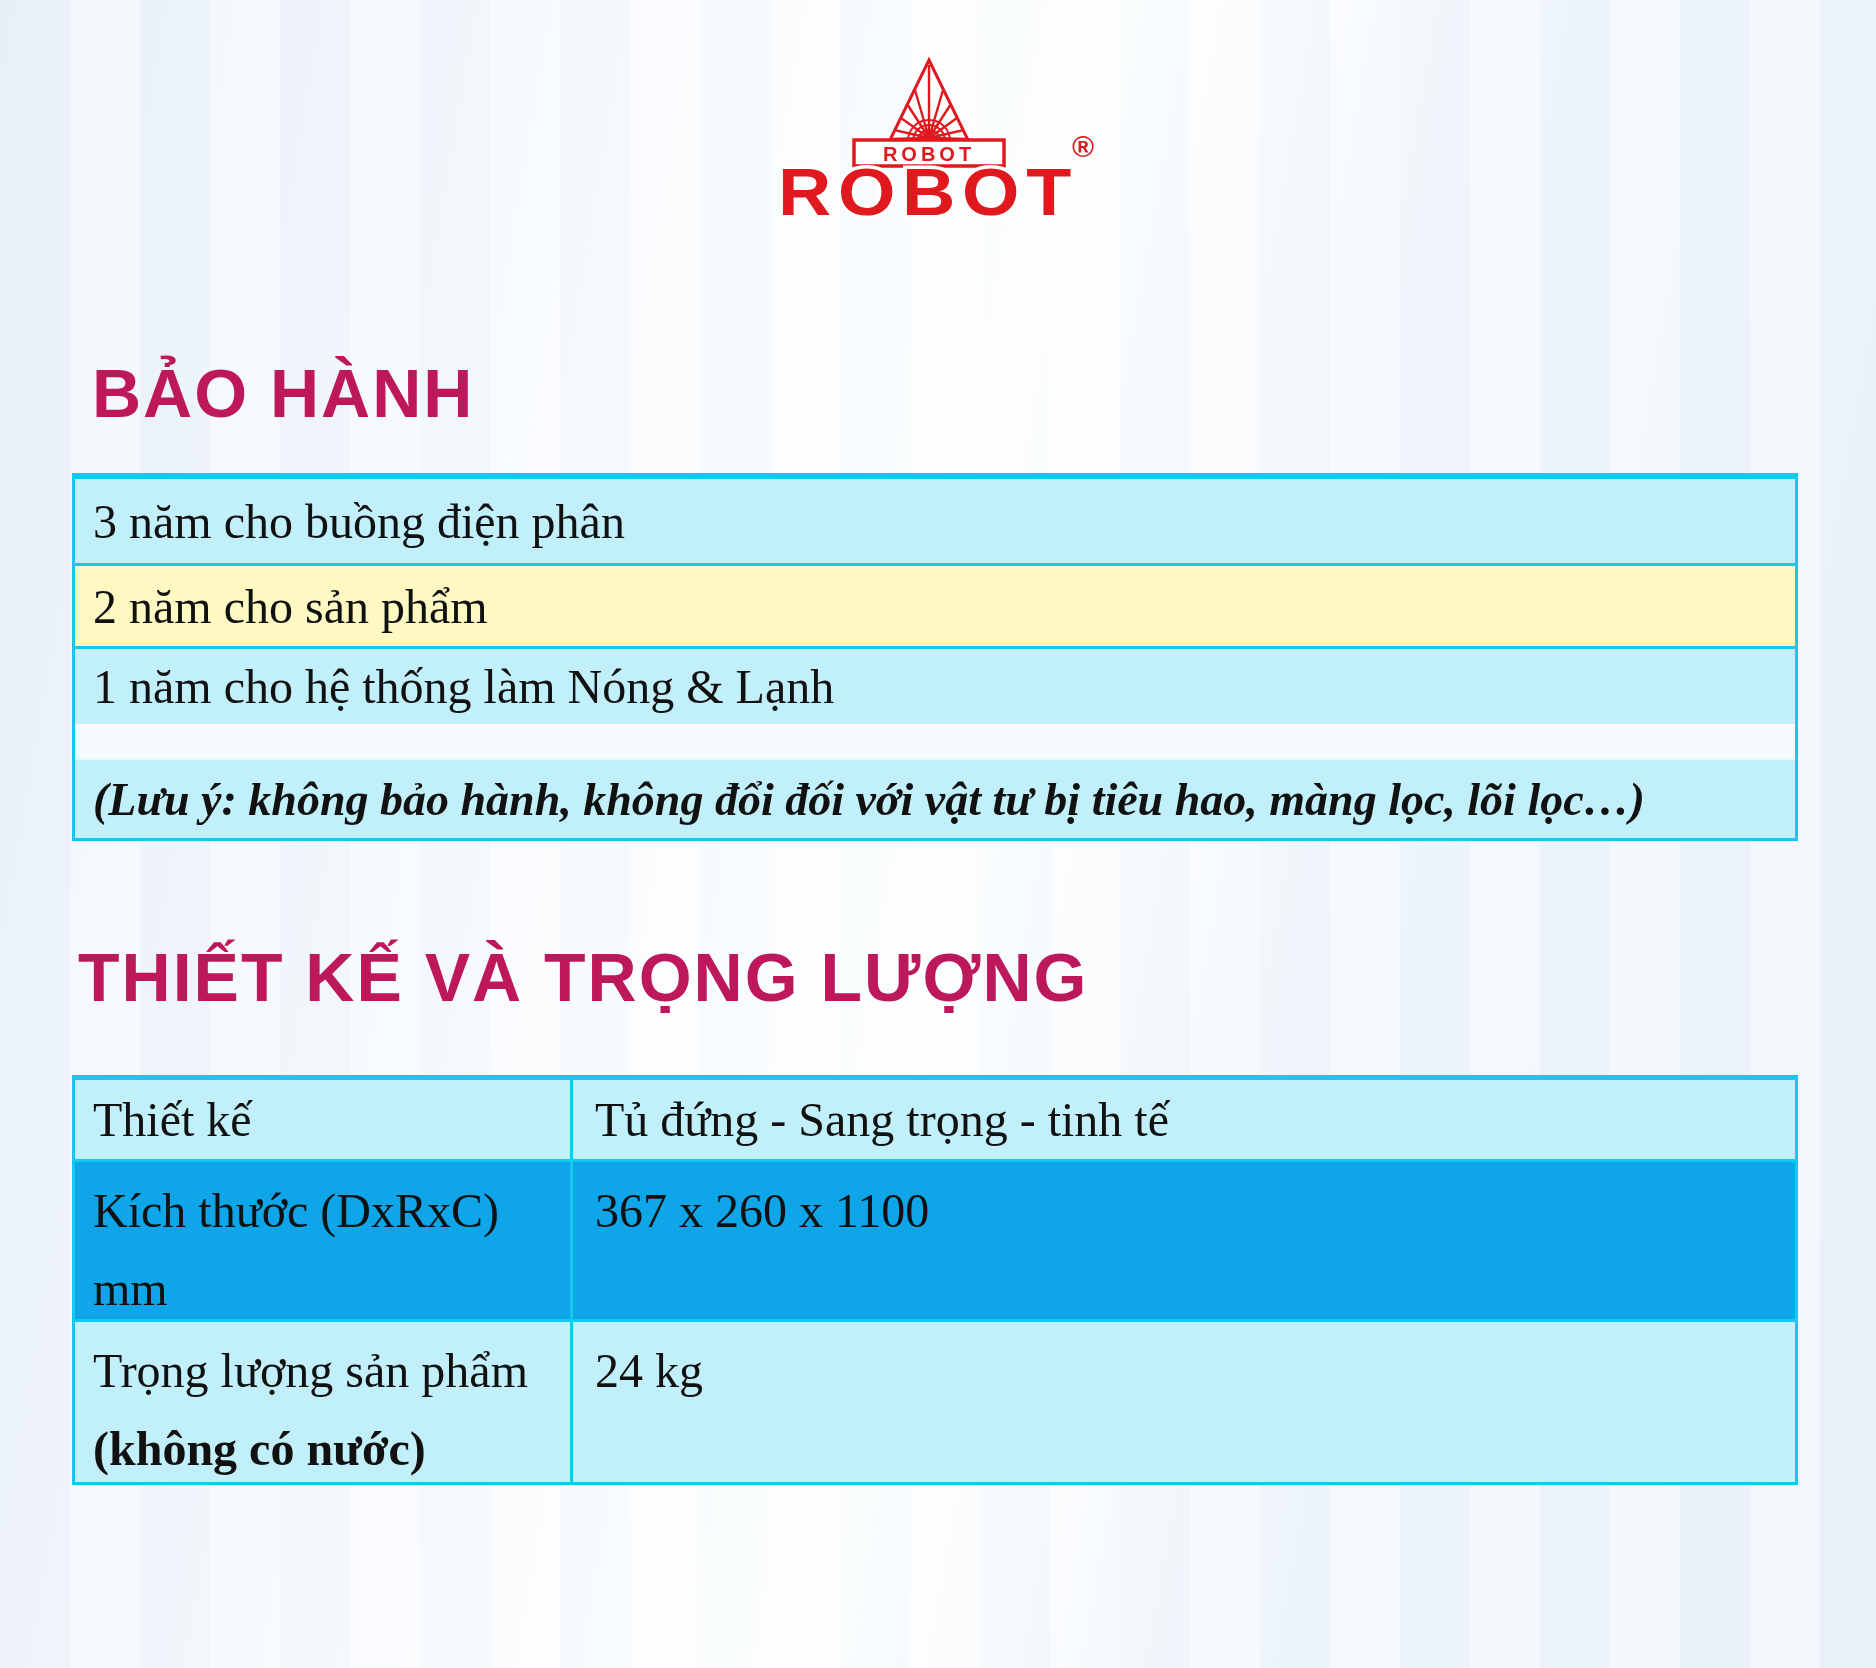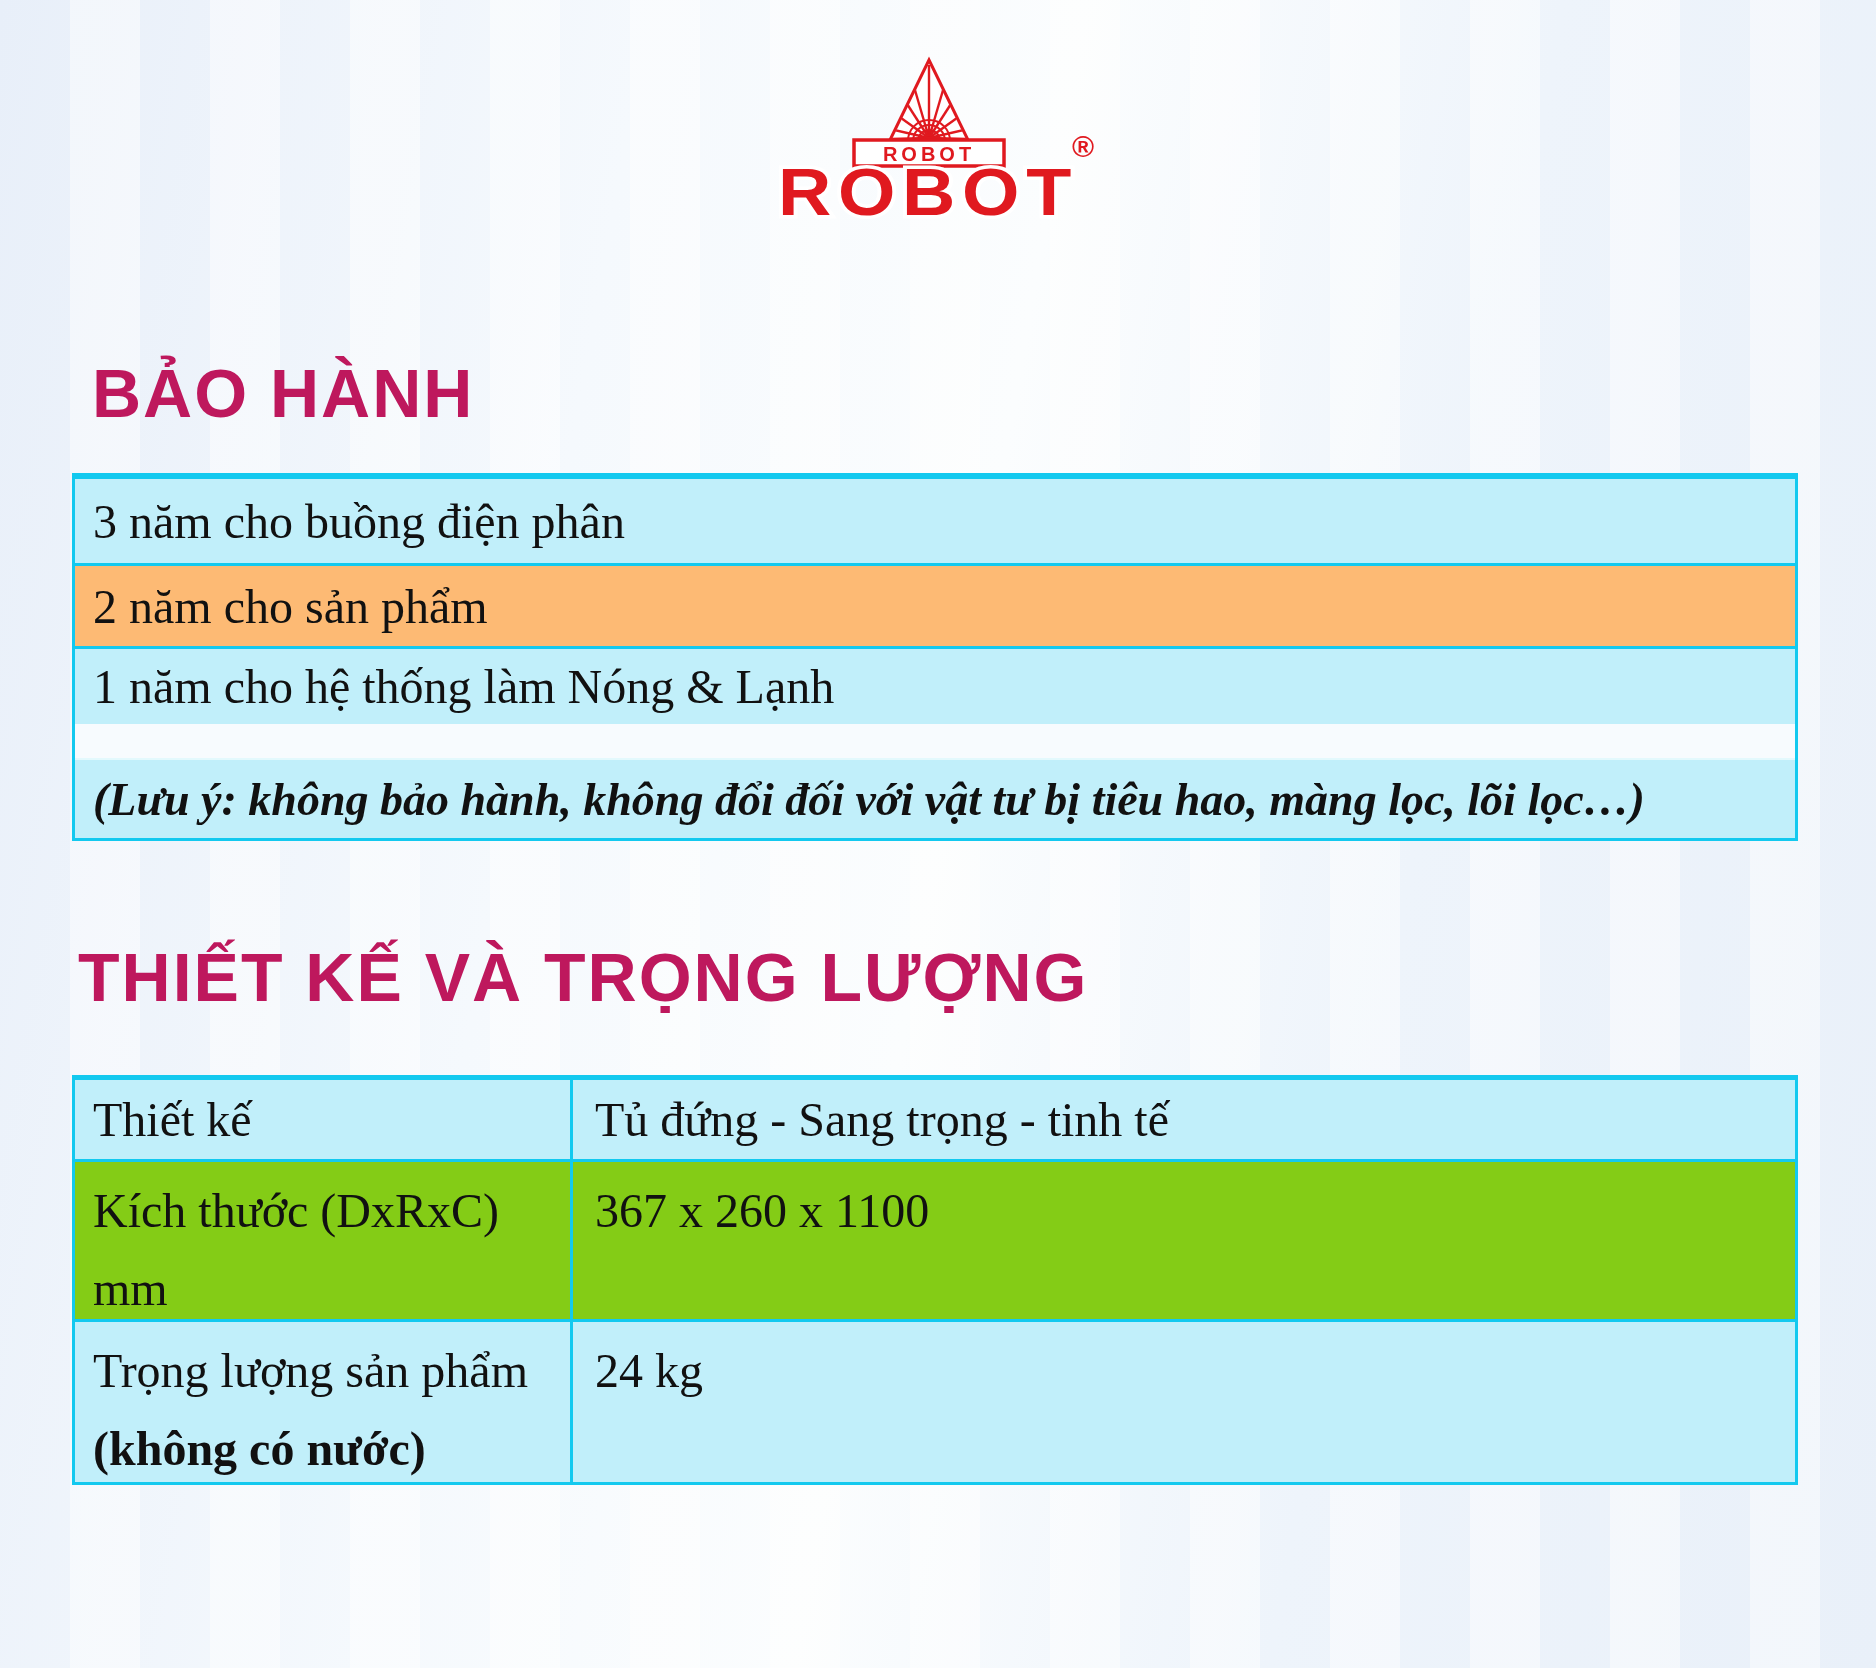--- a/index.html
+++ b/index.html
@@ -43,21 +43,21 @@
   #design-table   { top:1075px; border-top-width:5px; }
 
   .w-row {
     display:flex;
     align-items:center;
     padding-left:18px;
     font-size:48px;
     white-space:nowrap;
   }
   .w-row.cyan  { background:#c1effa; }
-  .w-row.white { background:#fdba74; }
+  .w-row.white { background:#fef9c3; }
   .w-row + .w-row { border-top:3px solid #13c9ef; }
   #warranty-row-0 { height:84px; }
   #warranty-row-1 { height:83px; }
   #warranty-row-2 { height:78px; }
   #warranty-row-3 { height:80px; border-top:2px solid #e3f9fd; font-weight:700; font-style:italic; font-size:46px;margin-top:34px; }
 
   .d-row { display:flex; }
   .d-row + .d-row { border-top:3px solid #13c9ef; }
   .d-row .c1 {
     width:498px;
@@ -67,21 +67,21 @@
     font-size:48px;
   }
   .d-row .c2 { flex:1 1 auto; padding:0 0 0 22px; font-size:48px; white-space:nowrap; }
   #design-row-0 { height:79px; }
   #design-row-0 .c1, #design-row-0 .c2 { display:flex; align-items:center; }
   #design-row-1 { height:160px; }
   #design-row-2 { height:163px; }
   .two-line .c1, .two-line .c2 { padding-top:10px; line-height:78px; }
   .label-line2.bold { font-weight:700; }
   .d-row.cyan  { background:#c1effa; }
-  .d-row.white { background:#84cc16; }
+  .d-row.white { background:#0ea5e9; }
 </style>
 </head>
 <body>
 
 <div class="logo-wrap">
   <svg width="460" height="190" viewBox="0 0 460 190">
     <defs>
       <clipPath id="triclip">
         <polygon points="229,27 191,106 267,106"></polygon>
       </clipPath>

